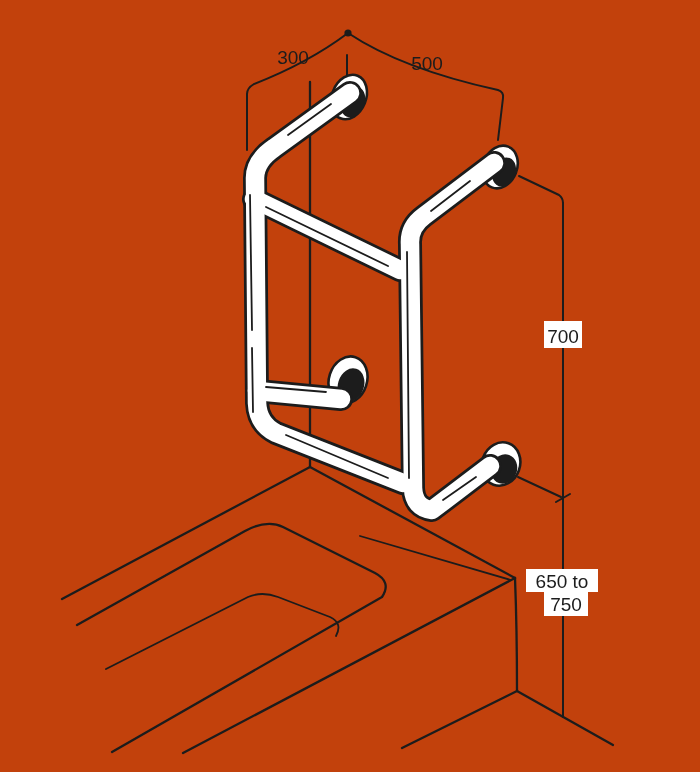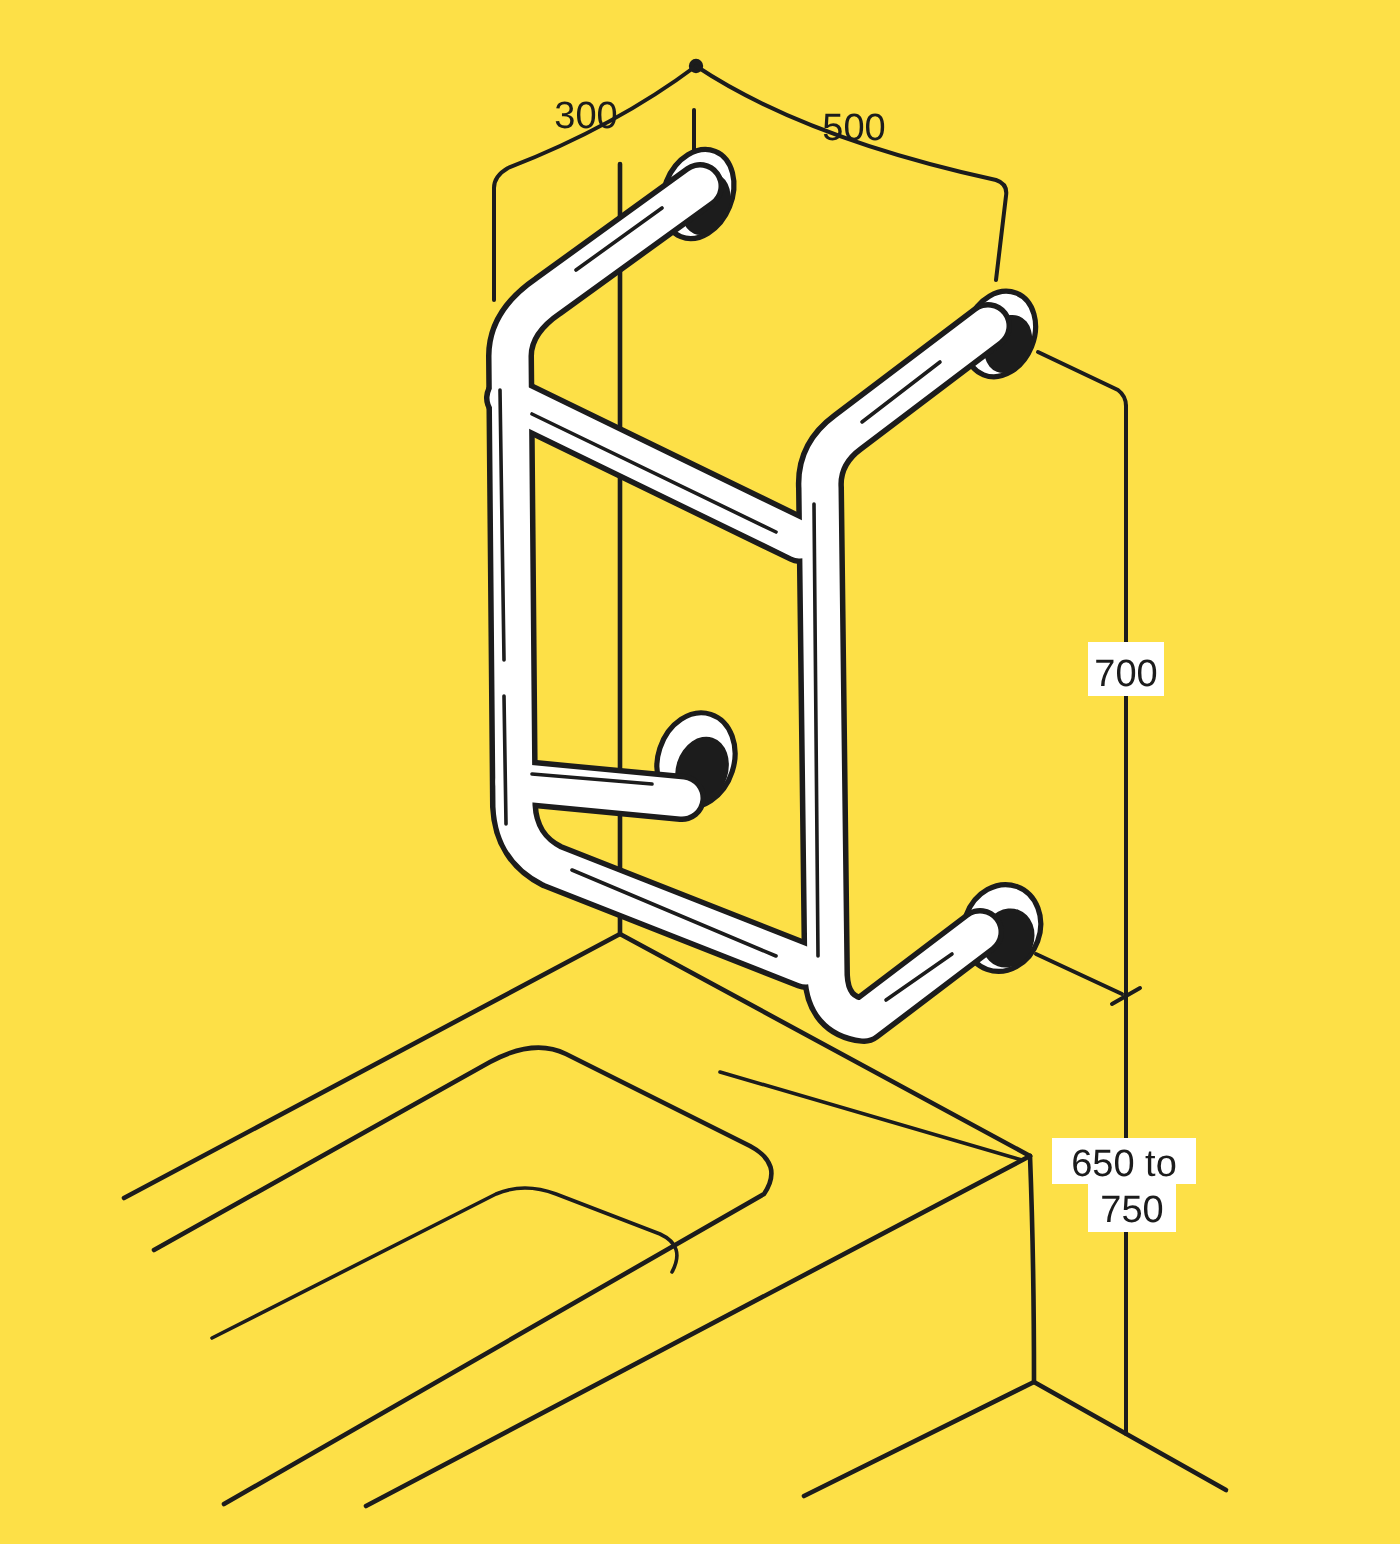--- a/index.html
+++ b/index.html
@@ -4,21 +4,21 @@
 <style>
   html, body {
     margin: 0;
     padding: 0;
     background: #ffffff;
   }
   .diagram-wrap {
     width: 700px;
     height: 772px;
     position: relative;
-    background: #fde047;
+    background: #c2410c;
     font-family: "Liberation Sans", sans-serif;
   }
   svg {
     display: block;
   }
   .dim-label {
     font-family: "Liberation Sans", sans-serif;
     font-size: 19px;
     fill: #1c1c1c;
     text-anchor: middle;

